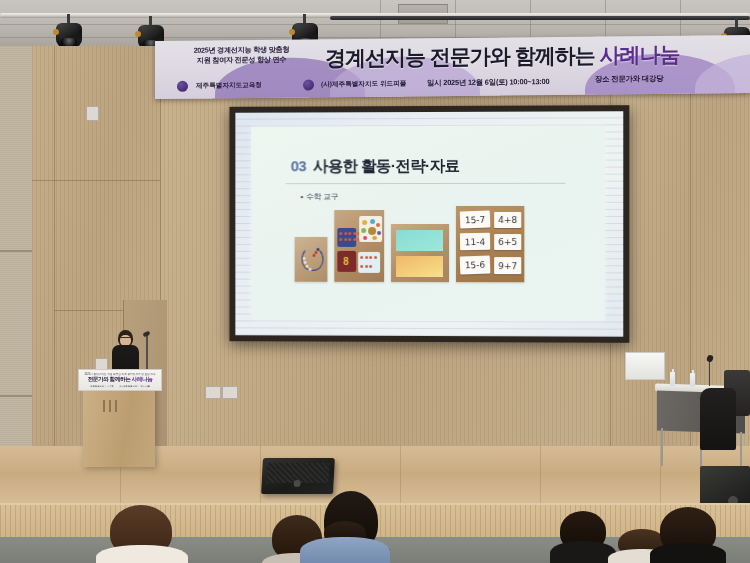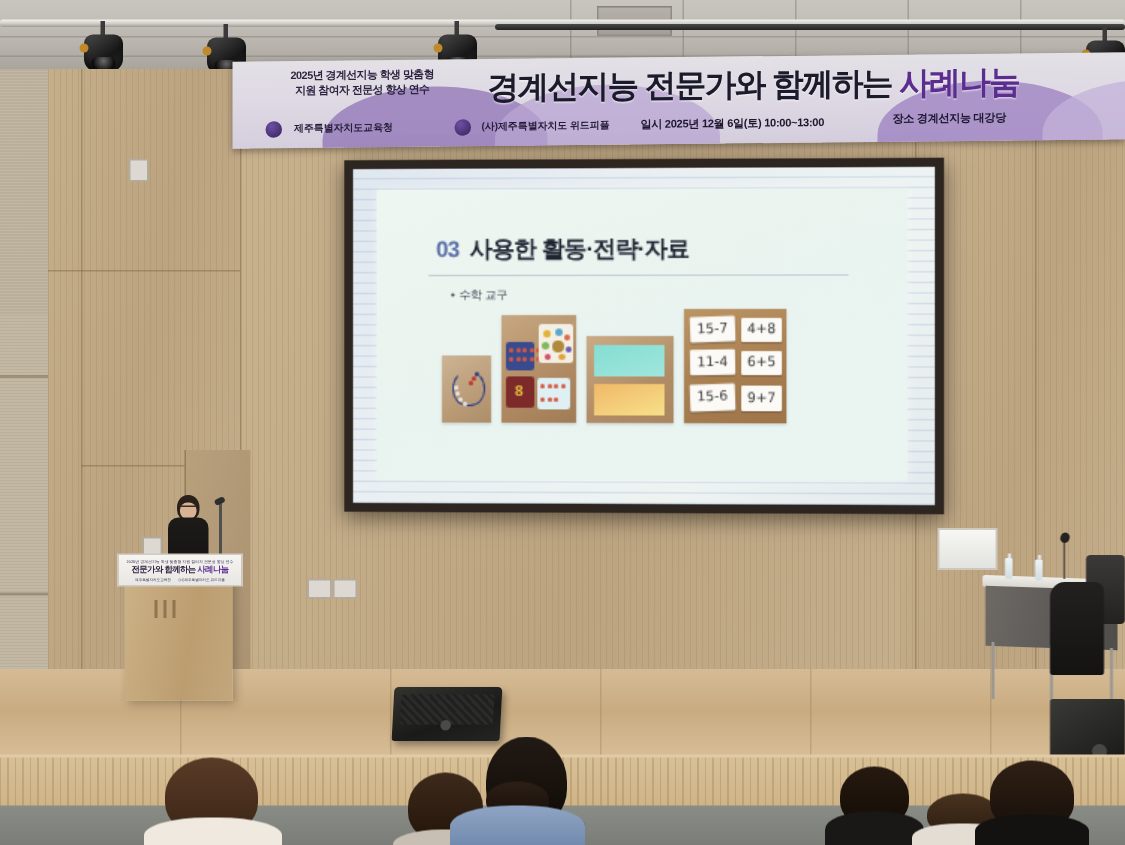--- a/index.html
+++ b/index.html
@@ -449,21 +449,21 @@
     <div class="banner-logos">
       <span class="logo-dot"></span>
       <span class="logo-text">제주특별자치도교육청</span>
     </div>
     <div class="banner-logos2">
       <span class="logo-dot"></span>
       <span class="logo-text">(사)제주특별자치도 위드피플</span>
     </div>
 
     <div class="banner-meta">일시  2025년 12월 6일(토) 10:00~13:00</div>
-    <div class="banner-venue">장소  경계선지능 대강당</div>
+    <div class="banner-venue">장소  전문가와 대강당</div>
   </div>
 
   <div class="screen-frame">
     <div class="screen">
       <div class="grid-bg"></div>
 
       <div class="slide">
         <div class="slide-title">
           <span class="slide-num">03</span><span>사용한 활동·전략·자료</span>
         </div>

